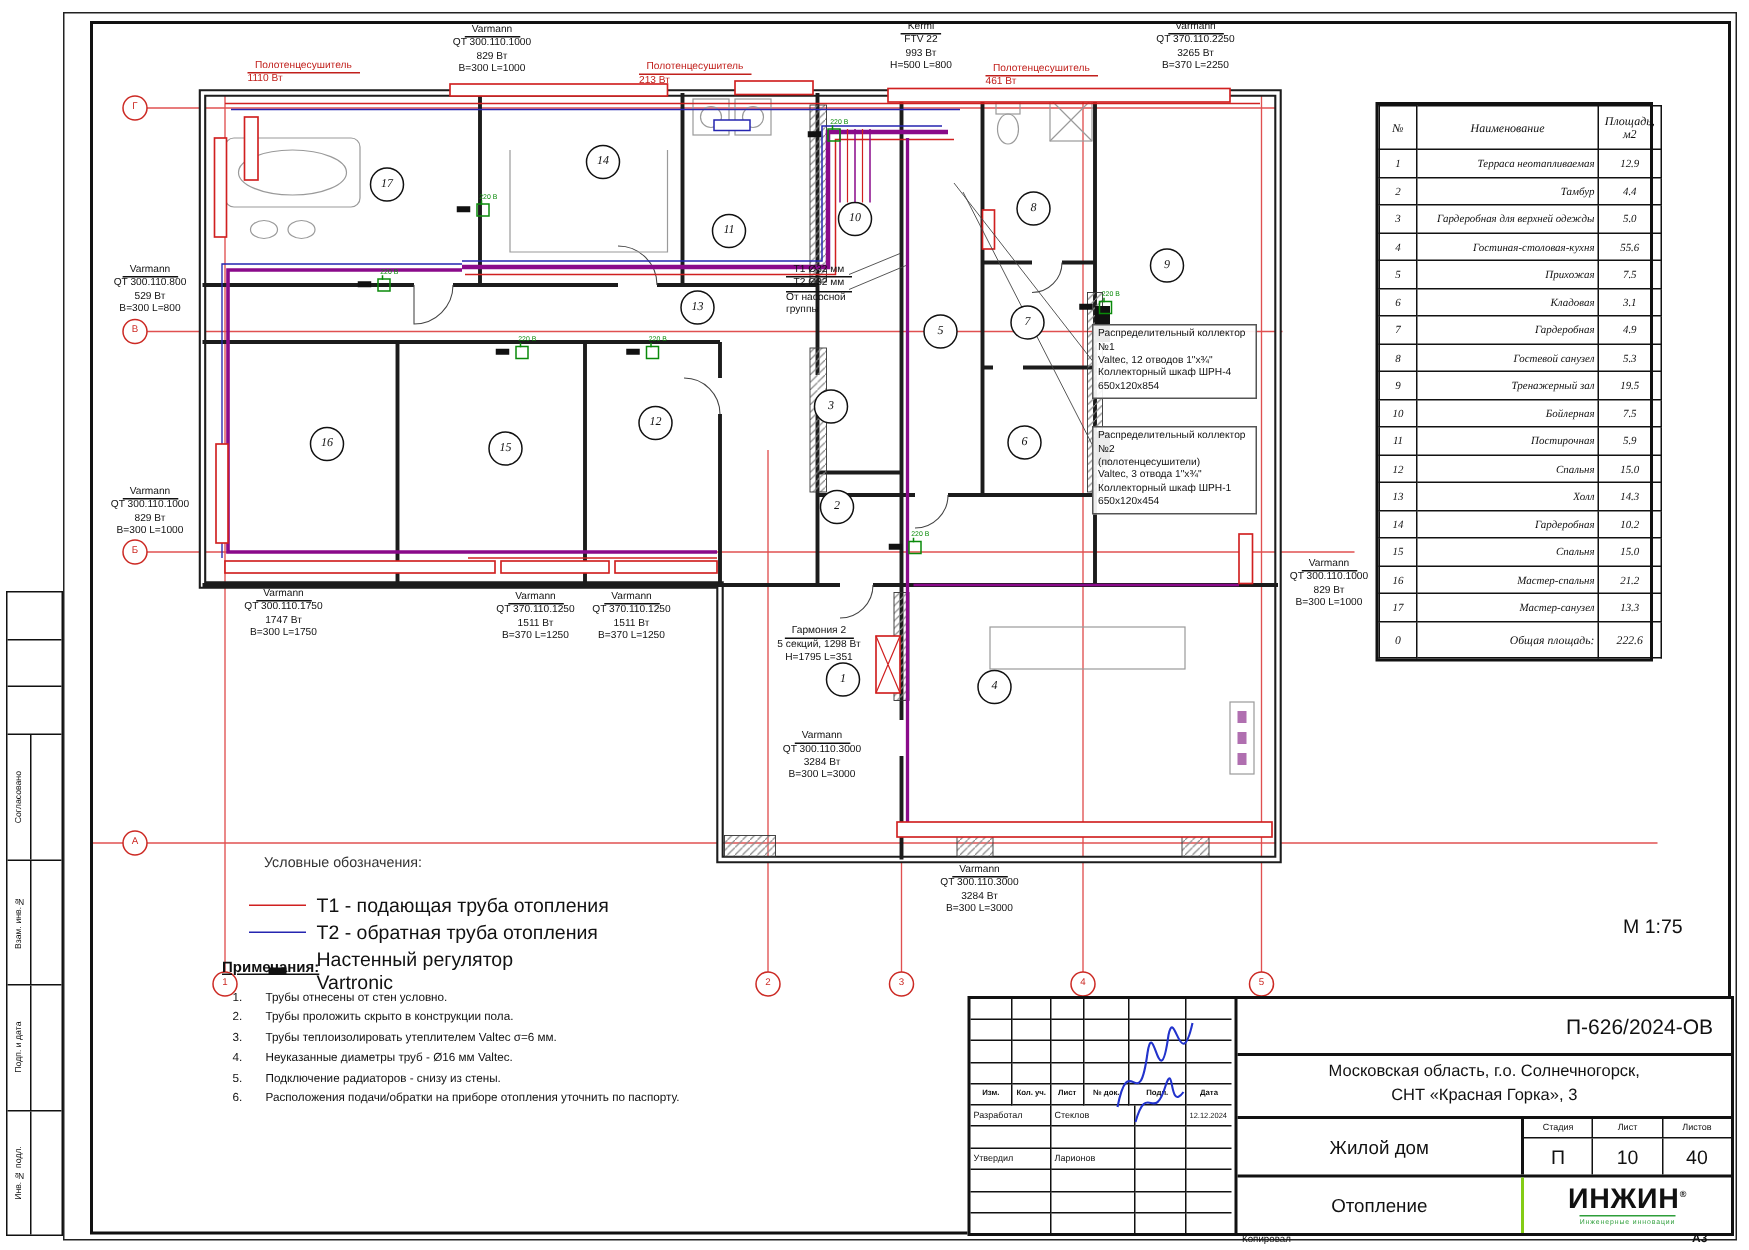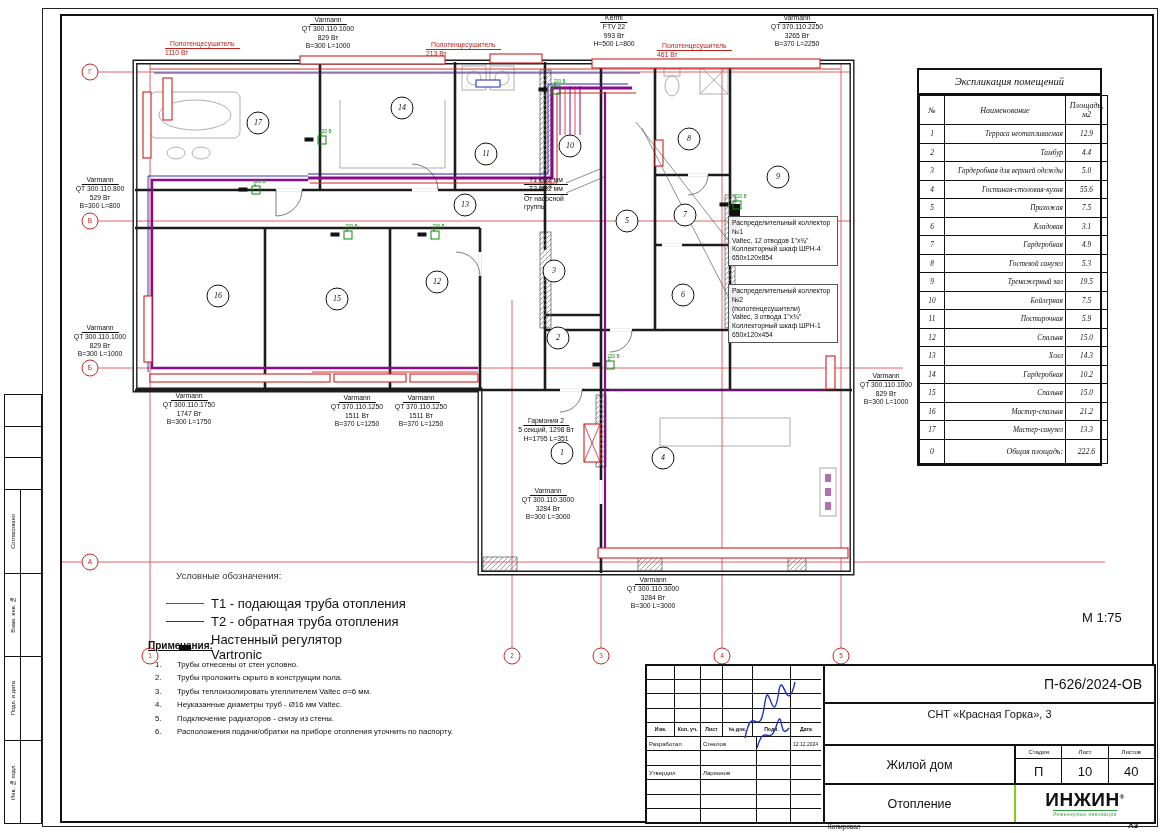--- a/index.html
+++ b/index.html
@@ -490,21 +490,20 @@
       <div>Подключение радиаторов - снизу из стены.</div>
     </div>
     <div class="note-row">
       <div class="n">6.</div>
       <div>Расположения подачи/обратки на приборе отопления уточнить по паспорту.</div>
     </div>
   </div>
 <div class="abs scale-label">М 1:75</div>
 
 <div class="abs expl">
-  <div class="t">Экспликация помещений</div>
   <table>
     <thead>
       <tr>
         <th class="c0">№</th>
         <th class="c1" style="text-align:center">Наименование</th>
         <th class="c2">Площадь, м2</th>
       </tr>
     </thead>
     <tbody>
         <tr>
@@ -663,20 +662,21 @@
       <div style="border-bottom:none"></div>
         <div style="border-bottom:none"></div>
     </div>
     <svg class="abs sig" width="62" height="84" viewBox="0 0 62 84" style="left:92px;top:2px;">
       <path d="M6,70 C14,30 20,78 26,34 C30,8 34,66 40,22 C44,2 48,50 56,14 M18,80 C26,52 30,82 38,56 C44,38 40,74 50,60" stroke="#2233cc" stroke-width="1.4" fill="none"></path>
     </svg>
   </div>
   <div class="tb-right">
     <div class="tb-code">П-626/2024-ОВ</div>
     <div class="tb-addr">
+      <div>Московская область, г.о. Солнечногорск,</div>
       <div>СНТ «Красная Горка», 3</div>
     </div>
     <div class="tb-mid">
       <div class="tb-obj">Жилой дом</div>
       <div class="tb-stage">
         <div class="hd">
           <div>Стадия</div>
           <div>Лист</div>
           <div>Листов</div>
         </div>

